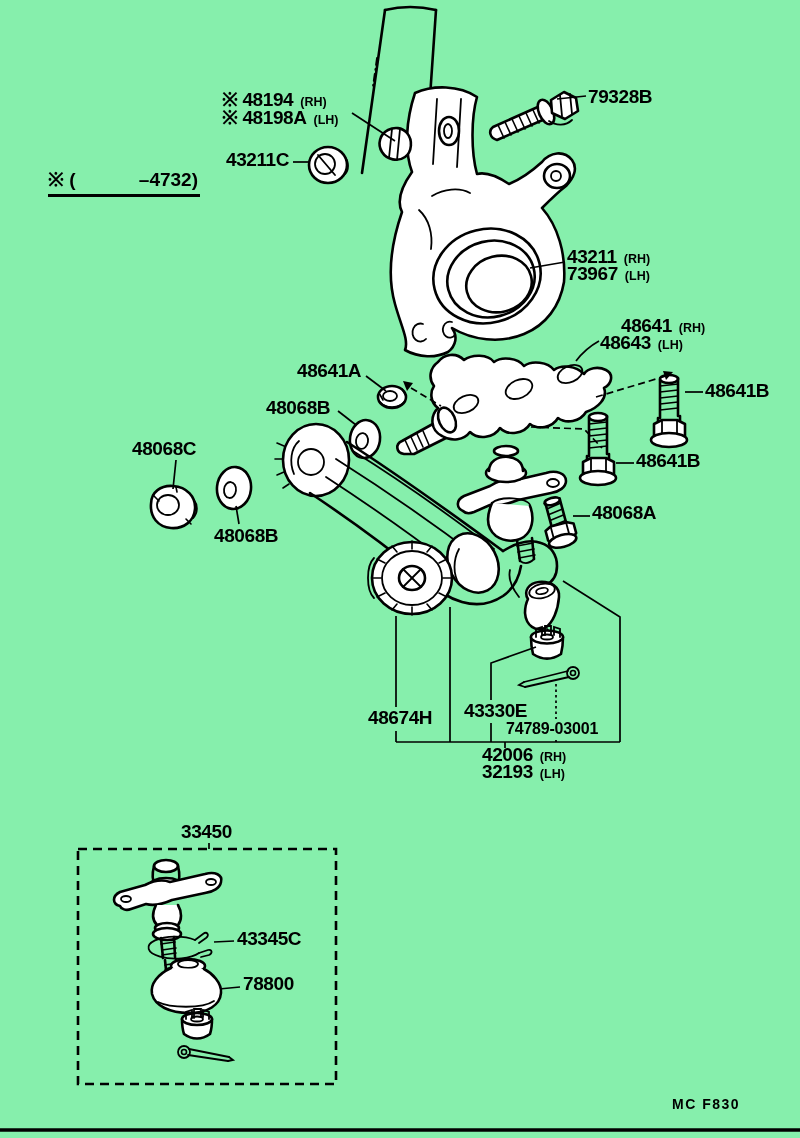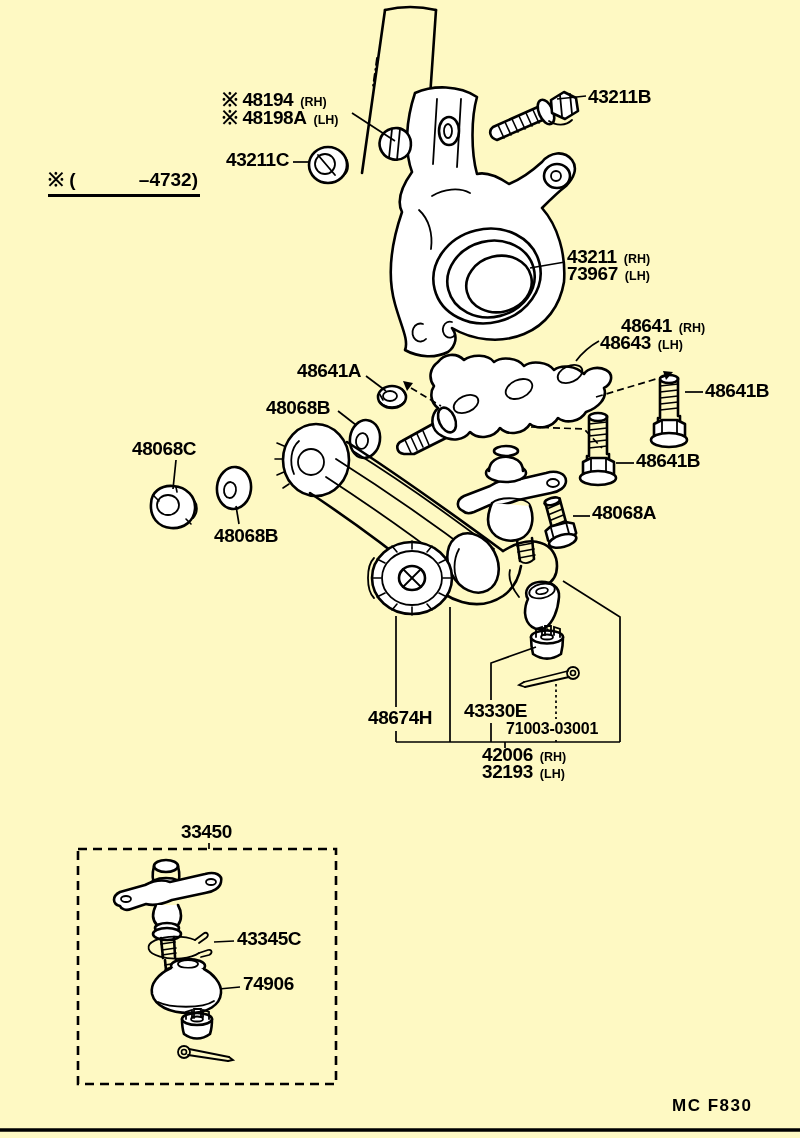--- a/index.html
+++ b/index.html
@@ -1,23 +1,23 @@
 <!DOCTYPE html>
 <html><head>
 <meta charset="utf-8">
 <style>
   html,body{margin:0;padding:0;background:#fff}
-  .page{position:relative;width:800px;height:1138px;background:#fef9c3;overflow:hidden;
+  .page{position:relative;width:800px;height:1138px;background:#86efac;overflow:hidden;
         font-family:"Liberation Sans",sans-serif}
   .art{position:absolute;left:0;top:0}
   .lbl{position:absolute;white-space:nowrap;color:#000;font-weight:bold;
        font-size:19px;letter-spacing:-0.4px;line-height:1}
   .lbl .side{font-size:12.5px;margin-left:7px;letter-spacing:0}
   .lbl.small{font-size:16px;letter-spacing:-0.2px}
-  .lbl.footer{font-size:17px;letter-spacing:1.5px}
+  .lbl.footer{font-size:14px;letter-spacing:1.5px}
   .note{position:absolute;left:48px;top:170px;width:150px;display:flex;
         justify-content:space-between;border-bottom:3px solid #000;
         padding:0 2px 5px 0;color:#000;font-weight:bold;font-size:19px;line-height:1;
         font-family:"Liberation Sans",sans-serif}
   
   .o{stroke:#000;stroke-width:2.6;fill:none;stroke-linecap:round;stroke-linejoin:round}
   .of{stroke:#000;stroke-width:2.6;fill:#fff;stroke-linecap:round;stroke-linejoin:round}
   .d{stroke:#000;stroke-width:1.8;fill:none;stroke-linecap:round}
   .t{stroke:#000;stroke-width:1.6;fill:none;stroke-linecap:round}
   .L{stroke:#000;stroke-width:1.7;fill:none}
@@ -369,41 +369,41 @@
 
 <div class="lbl" style="left:222px;top:90px"><span>※ 48194</span><span class="side">(RH)</span></div>
 <div class="lbl" style="left:222px;top:108px"><span>※ 48198A</span><span class="side">(LH)</span></div>
 <div class="lbl" style="left:226px;top:150px"><span>43211C</span></div>
 
 <div class="note">
   <span>※ (</span>
   <span>–4732)</span>
 </div>
 
-<div class="lbl" style="left:588px;top:87px"><span>43211B</span></div>
+<div class="lbl" style="left:588px;top:87px"><span>79328B</span></div>
 <div class="lbl" style="left:567px;top:247px"><span>43211</span><span class="side">(RH)</span></div>
 <div class="lbl" style="left:567px;top:264px"><span>73967</span><span class="side">(LH)</span></div>
 
 <div class="lbl" style="left:621px;top:316px"><span>48641</span><span class="side">(RH)</span></div>
 <div class="lbl" style="left:600px;top:333px"><span>48643</span><span class="side">(LH)</span></div>
 
 <div class="lbl" style="left:297px;top:361px"><span>48641A</span></div>
 <div class="lbl" style="left:266px;top:398px"><span>48068B</span></div>
 <div class="lbl" style="left:705px;top:381px"><span>48641B</span></div>
 <div class="lbl" style="left:636px;top:451px"><span>48641B</span></div>
 
 <div class="lbl" style="left:132px;top:439px"><span>48068C</span></div>
 <div class="lbl" style="left:214px;top:526px"><span>48068B</span></div>
 <div class="lbl" style="left:592px;top:503px"><span>48068A</span></div>
 
 <div class="lbl" style="left:368px;top:708px"><span>48674H</span></div>
 <div class="lbl" style="left:464px;top:701px"><span>43330E</span></div>
-<div class="lbl small" style="left:506px;top:721px"><span>71003-03001</span></div>
+<div class="lbl small" style="left:506px;top:721px"><span>74789-03001</span></div>
 <div class="lbl" style="left:482px;top:745px"><span>42006</span><span class="side">(RH)</span></div>
 <div class="lbl" style="left:482px;top:762px"><span>32193</span><span class="side">(LH)</span></div>
 
 <div class="lbl" style="left:181px;top:822px"><span>33450</span></div>
 <div class="lbl" style="left:237px;top:929px"><span>43345C</span></div>
-<div class="lbl" style="left:243px;top:974px"><span>74906</span></div>
+<div class="lbl" style="left:243px;top:974px"><span>78800</span></div>
 
 <div class="lbl footer" style="left:672px;top:1097px"><span>MC F830</span></div>
 
 </div>
 
 </body></html>

